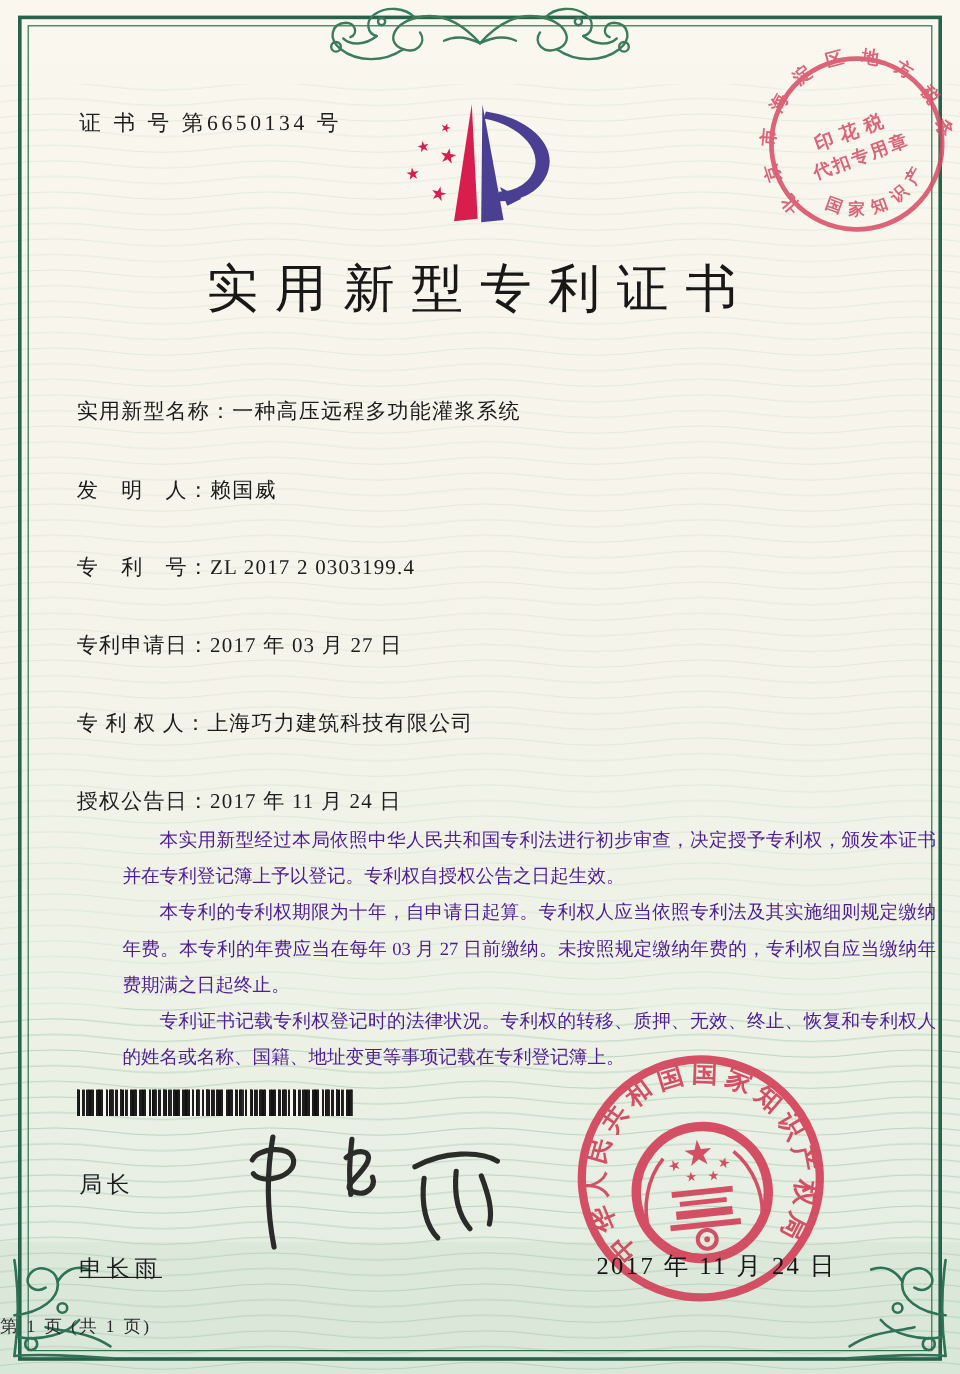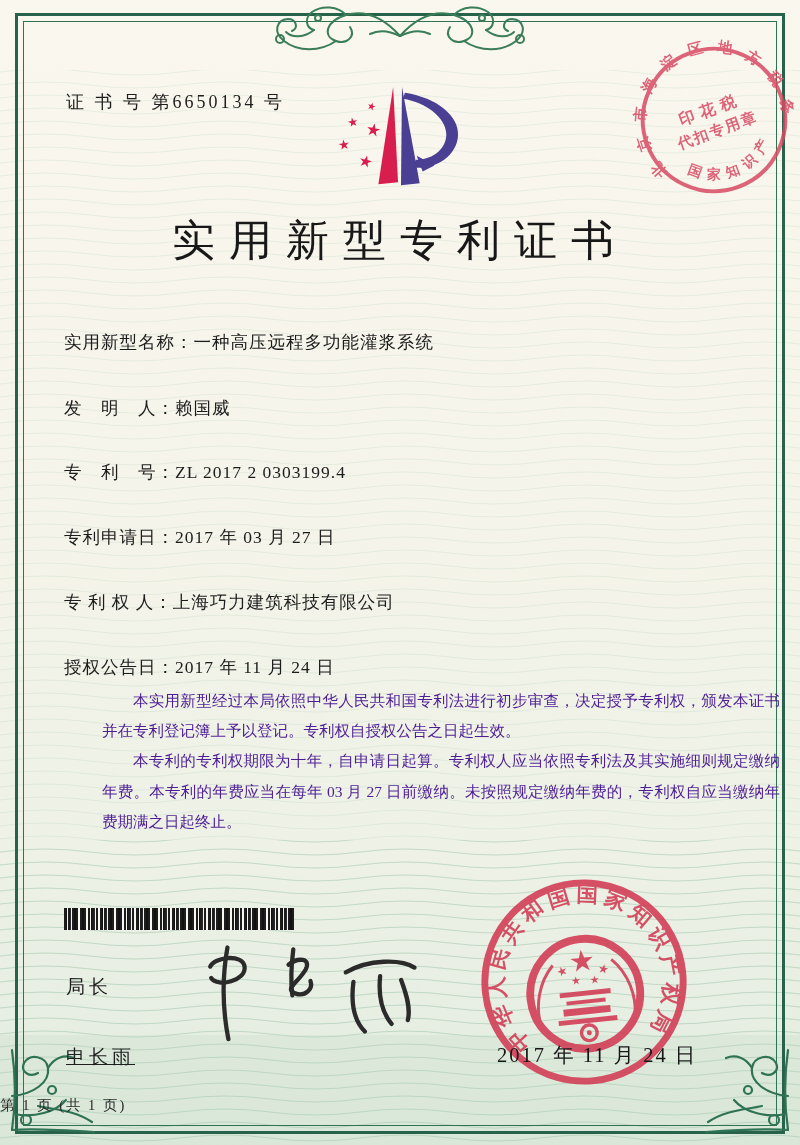--- a/index.html
+++ b/index.html
@@ -124,20 +124,21 @@
   <div class="abs field-row" style="top:330px"><span>实用新型名称：</span><span>一种高压远程多功能灌浆系统</span></div>
   <div class="abs field-row" style="top:396px"><span>发　明　人：</span><span>赖国威</span></div>
   <div class="abs field-row" style="top:460px"><span>专　利　号：</span><span>ZL 2017 2 0303199.4</span></div>
   <div class="abs field-row" style="top:525px"><span>专利申请日：</span><span>2017 年 03 月 27 日</span></div>
   <div class="abs field-row" style="top:590px"><span>专 利 权 人：</span><span>上海巧力建筑科技有限公司</span></div>
   <div class="abs field-row" style="top:655px"><span>授权公告日：</span><span>2017 年 11 月 24 日</span></div>
 
   <div class="abs body-text">
     <p>本实用新型经过本局依照中华人民共和国专利法进行初步审查，决定授予专利权，颁发本证书并在专利登记簿上予以登记。专利权自授权公告之日起生效。</p>
     <p>本专利的专利权期限为十年，自申请日起算。专利权人应当依照专利法及其实施细则规定缴纳年费。本专利的年费应当在每年 03 月 27 日前缴纳。未按照规定缴纳年费的，专利权自应当缴纳年费期满之日起终止。</p>
+    <p>专利证书记载专利权登记时的法律状况。专利权的转移、质押、无效、终止、恢复和专利权人的姓名或名称、国籍、地址变更等事项记载在专利登记簿上。</p>
   </div>
 
   <div class="abs barcode"></div>
 
   <div class="abs sig-title">局长</div>
   <div class="abs sig-name">申长雨</div>
 
   <svg class="abs signature-svg" viewBox="0 0 240 110">
     <g stroke="#1b1b1b" fill="none" stroke-width="4.5" stroke-linecap="round" opacity="0.92">
       <path d="M34,10 C29,38 28,70 35,106"></path>

